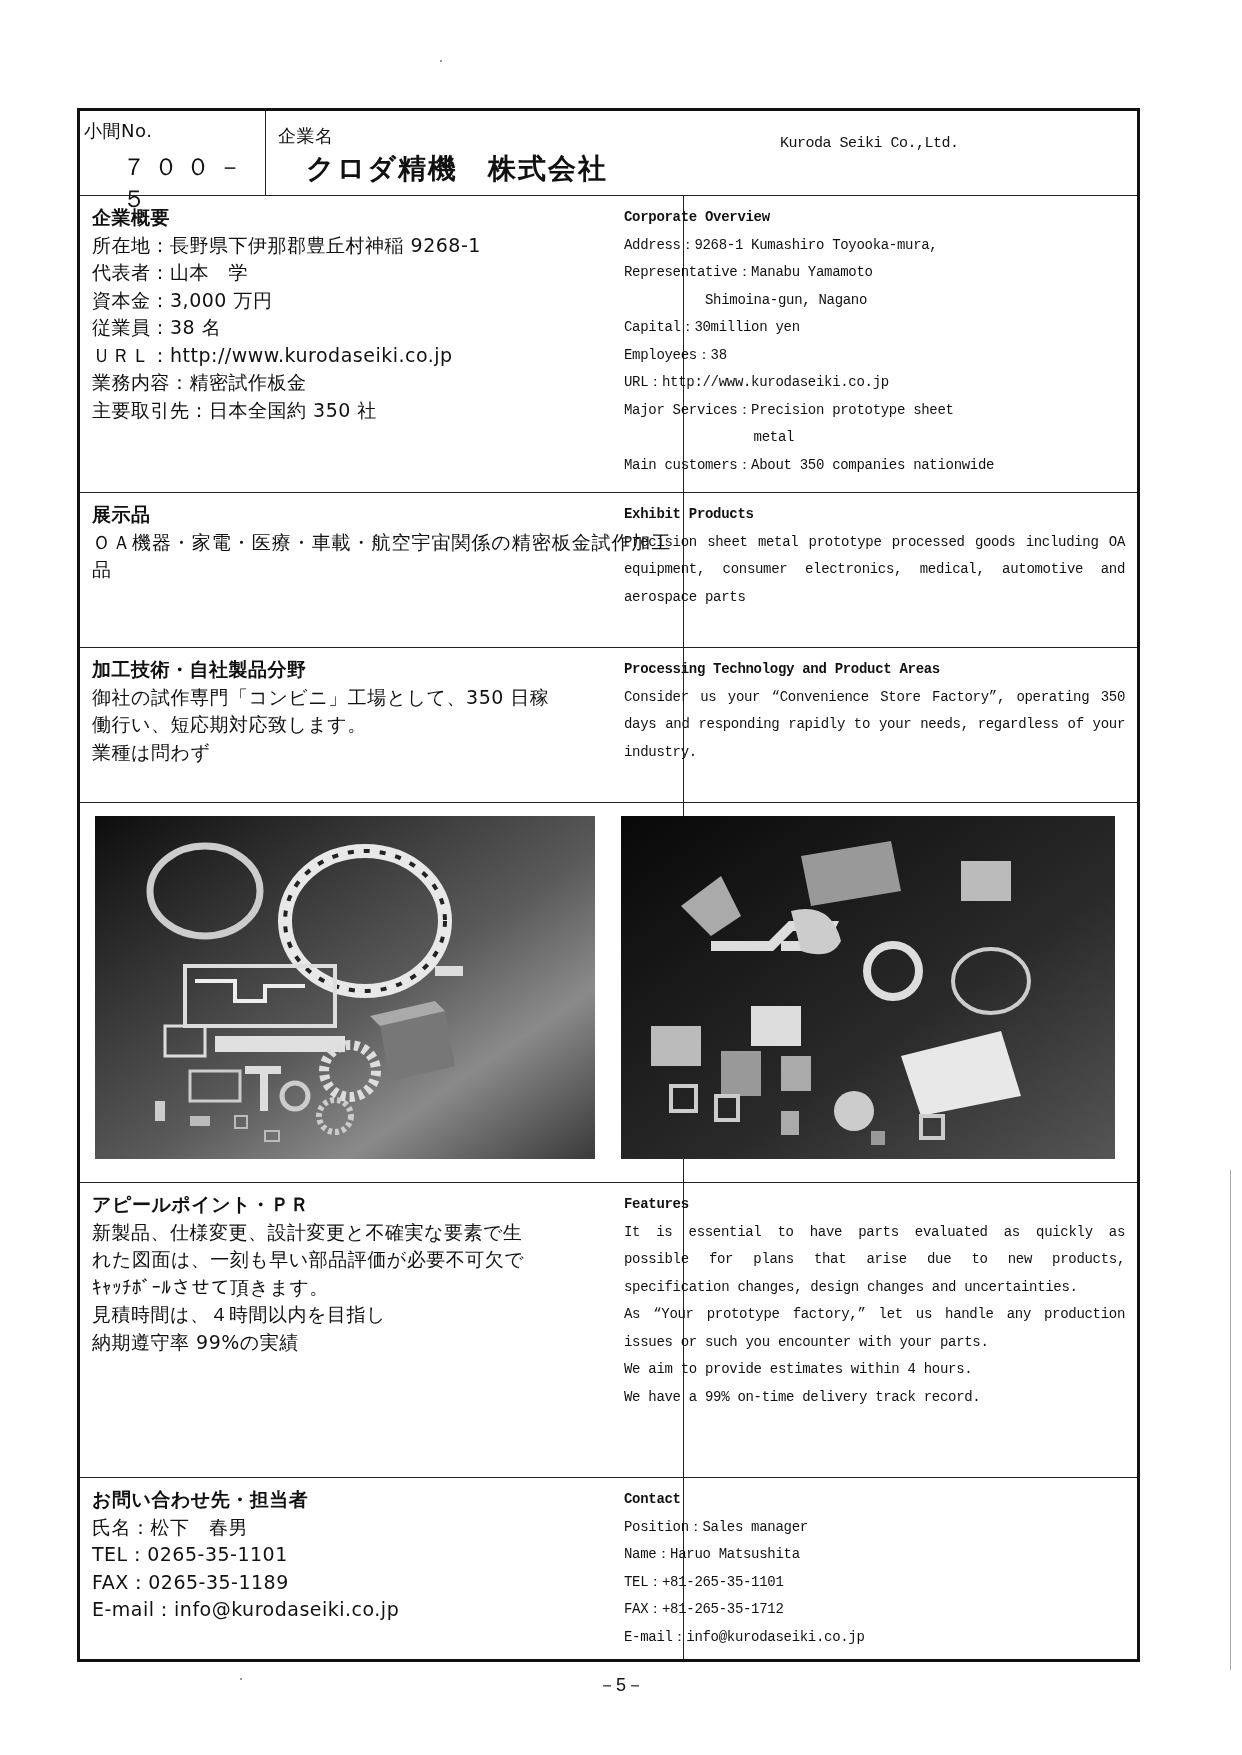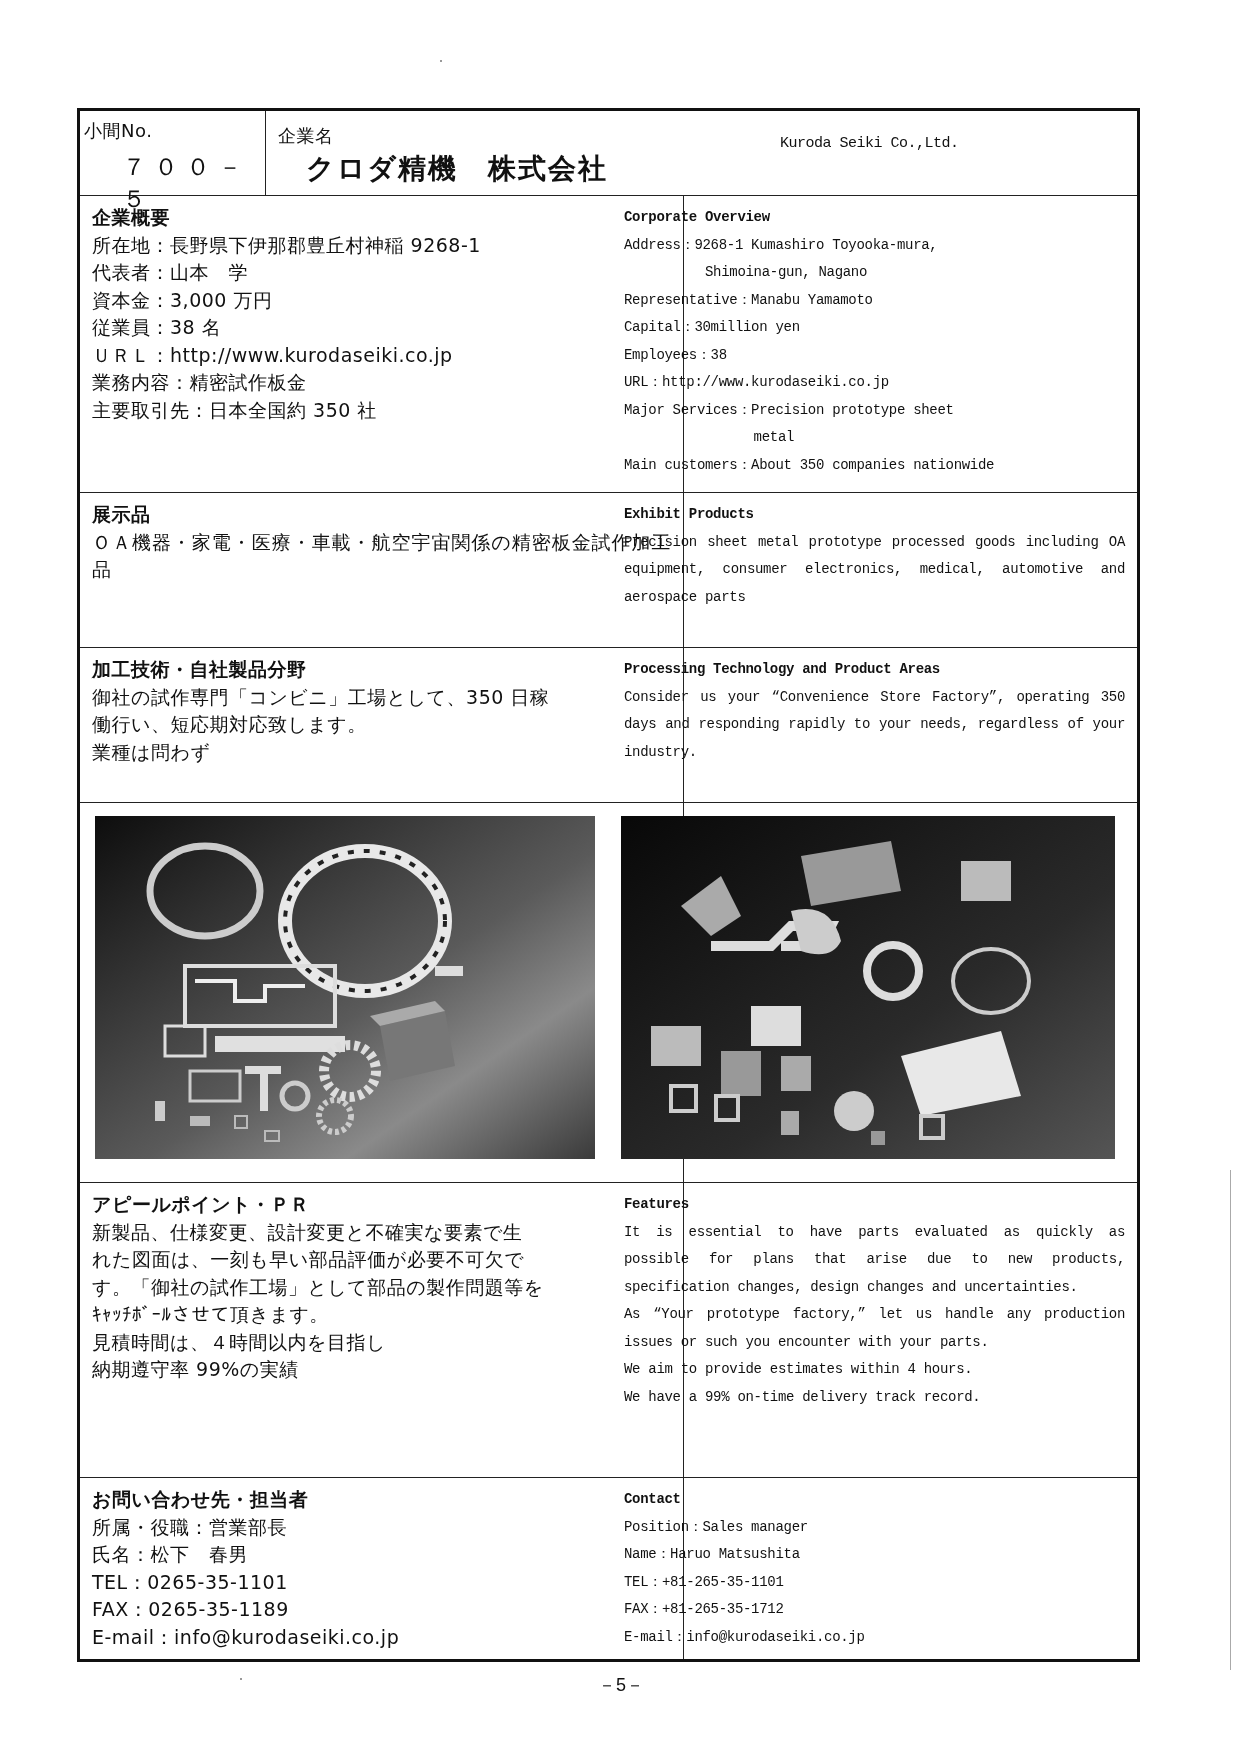--- a/index.html
+++ b/index.html
@@ -48,22 +48,22 @@
       <span class="line">代表者：山本　学</span>
       <span class="line">資本金：3,000 万円</span>
       <span class="line">従業員：38 名</span>
       <span class="line">ＵＲＬ：http://www.kurodaseiki.co.jp</span>
       <span class="line">業務内容：精密試作板金</span>
       <span class="line">主要取引先：日本全国約 350 社</span>
     </div>
     <div class="cell right pad en">
       <span class="line head">Corporate Overview</span>
       <span class="line">Address：9268-1 Kumashiro Toyooka-mura,</span>
+      <span class="line">Representative：Manabu Yamamoto</span>
       <span class="line">          Shimoina-gun, Nagano</span>
-      <span class="line">Representative：Manabu Yamamoto</span>
       <span class="line">Capital：30million yen</span>
       <span class="line">Employees：38</span>
       <span class="line">URL：http://www.kurodaseiki.co.jp</span>
       <span class="line">Major Services：Precision prototype sheet</span>
       <span class="line">                metal</span>
       <span class="line">Main customers：About 350 companies nationwide</span>
     </div>
   </div>
 
   <div class="row" style="top:382px; height:155px;">
@@ -158,38 +158,36 @@
         </svg>
       </div>
     </div>
   </div>
 
   <div class="row" style="top:1072px; height:295px;">
     <div class="cell left pad jp">
       <span class="line head">アピールポイント・ＰＲ</span>
       <span class="line">新製品、仕様変更、設計変更と不確実な要素で生</span>
       <span class="line">れた図面は、一刻も早い部品評価が必要不可欠で</span>
-      <span class="line">す。「御社の試作工場」として部品の製作問題等を</span>
       <span class="line">ｷｬｯﾁﾎﾞｰﾙさせて頂きます。</span>
       <span class="line">見積時間は、４時間以内を目指し</span>
       <span class="line">納期遵守率 99%の実績</span>
     </div>
     <div class="cell right pad en">
       <span class="line head">Features</span>
       <span class="just" style="display:block;">It is essential to have parts evaluated as quickly as possible for plans that arise due to new products, specification changes, design changes and uncertainties.</span>
       <span class="just" style="display:block;">As “Your prototype factory,” let us handle any production issues or such you encounter with your parts.</span>
       <span class="line">We aim to provide estimates within 4 hours.</span>
       <span class="line">We have a 99% on-time delivery track record.</span>
     </div>
   </div>
 
   <div class="row" style="top:1367px; height:181px; border-bottom:none;">
     <div class="cell left pad jp">
       <span class="line head">お問い合わせ先・担当者</span>
-      <span class="line">所属・役職：営業部長</span>
       <span class="line">氏名：松下　春男</span>
       <span class="line">TEL：0265-35-1101</span>
       <span class="line">FAX：0265-35-1189</span>
       <span class="line">E-mail：info@kurodaseiki.co.jp</span>
     </div>
     <div class="cell right pad en">
       <span class="line head">Contact</span>
       <span class="line">Position：Sales manager</span>
       <span class="line">Name：Haruo Matsushita</span>
       <span class="line">TEL：+81-265-35-1101</span>

